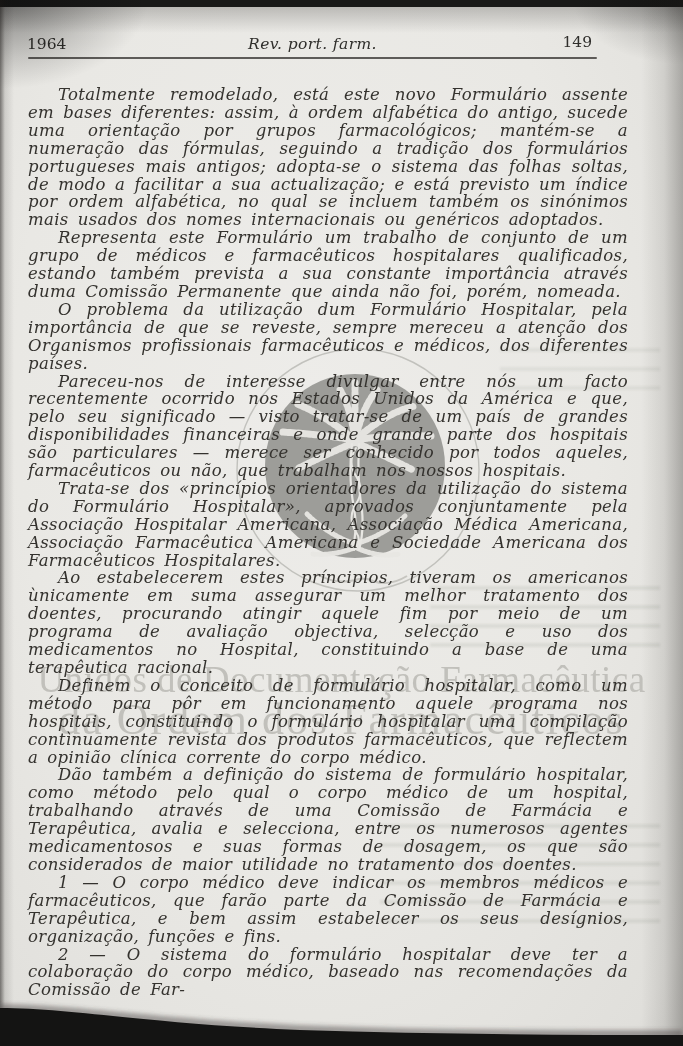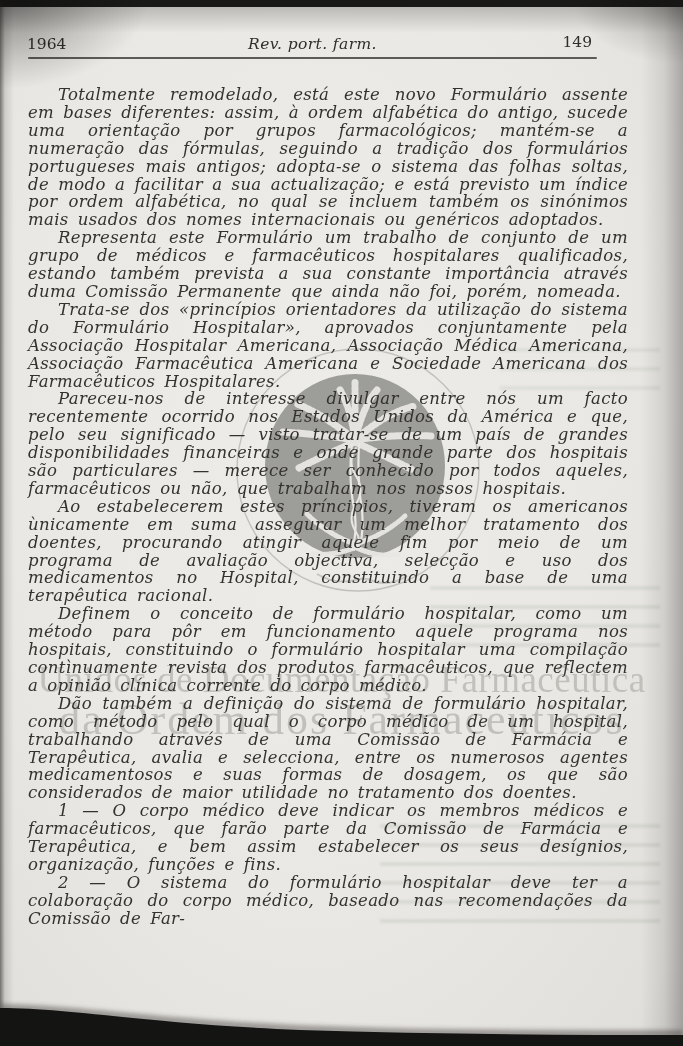--- a/index.html
+++ b/index.html
@@ -109,22 +109,23 @@
   <div class="wm-line wm-line1">Unidos de Documentação Farmacêutica</div>
   <div class="wm-line wm-line2">da Ordem dos Farmacêuticos</div>
 
   <div class="bleed bleed1"></div>
   <div class="bleed bleed2"></div>
   <div class="bleed bleed3"></div>
 
   <div class="body-text">
     <p class="para">Totalmente remodelado, está este novo Formulário assente em bases diferentes: assim, à ordem alfabética do antigo, sucede uma orientação por grupos farmacológicos; mantém-se a numeração das fórmulas, seguindo a tradição dos formulários portugueses mais antigos; adopta-se o sistema das folhas soltas, de modo a facilitar a sua actualização; e está previsto um índice por ordem alfabética, no qual se incluem também os sinónimos mais usados dos nomes internacionais ou genéricos adoptados.</p>
     <p class="para">Representa este Formulário um trabalho de conjunto de um grupo de médicos e farmacêuticos hospitalares qualificados, estando também prevista a sua constante importância através duma Comissão Permanente que ainda não foi, porém, nomeada.</p>
+    <p class="para">O problema da utilização dum Formulário Hospitalar, pela importância de que se reveste, sempre mereceu a atenção dos Organismos profissionais farmacêuticos e médicos, dos diferentes países.</p>
+    <p class="para">Pareceu-nos de interesse divulgar entre nós um facto recentemente ocorrido nos Estados Unidos da América e que, pelo seu significado — visto tratar-se de um país de grandes disponibilidades financeiras e onde grande parte dos hospitais são particulares — merece ser conhecido por todos aqueles, farmacêuticos ou não, que trabalham nos nossos hospitais.</p>
     <p class="para">Trata-se dos «princípios orientadores da utilização do sistema do Formulário Hospitalar», aprovados conjuntamente pela Associação Hospitalar Americana, Associação Médica Americana, Associação Farmacêutica Americana e Sociedade Americana dos Farmacêuticos Hospitalares.</p>
-    <p class="para">Pareceu-nos de interesse divulgar entre nós um facto recentemente ocorrido nos Estados Unidos da América e que, pelo seu significado — visto tratar-se de um país de grandes disponibilidades financeiras e onde grande parte dos hospitais são particulares — merece ser conhecido por todos aqueles, farmacêuticos ou não, que trabalham nos nossos hospitais.</p>
     <p class="para">Ao estabelecerem estes príncipios, tiveram os americanos ùnicamente em suma assegurar um melhor tratamento dos doentes, procurando atingir aquele fim por meio de um programa de avaliação objectiva, selecção e uso dos medicamentos no Hospital, constituindo a base de uma terapêutica racional.</p>
     <p class="para">Definem o conceito de formulário hospitalar, como um método para pôr em funcionamento aquele programa nos hospitais, constituindo o formulário hospitalar uma compilação contìnuamente revista dos produtos farmacêuticos, que reflectem a opinião clínica corrente do corpo médico.</p>
     <p class="para">Dão também a definição do sistema de formulário hospitalar, como método pelo qual o corpo médico de um hospital, trabalhando através de uma Comissão de Farmácia e Terapêutica, avalia e selecciona, entre os numerosos agentes medicamentosos e suas formas de dosagem, os que são considerados de maior utilidade no tratamento dos doentes.</p>
     <p class="para item">1 — O corpo médico deve indicar os membros médicos e farmacêuticos, que farão parte da Comissão de Farmácia e Terapêutica, e bem assim estabelecer os seus desígnios, organização, funções e fins.</p>
     <p class="para item">2 — O sistema do formulário hospitalar deve ter a colaboração do corpo médico, baseado nas recomendações da Comissão de Far-</p>
   </div>
 
   <svg class="bottom-svg" width="683" height="46" viewBox="0 0 683 46">
     <defs>
       <filter id="softblur" x="-20%" y="-20%" width="140%" height="140%">

